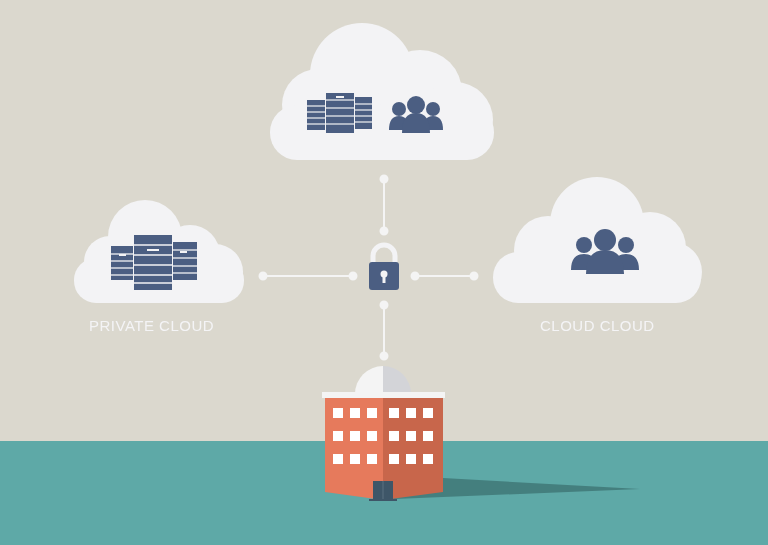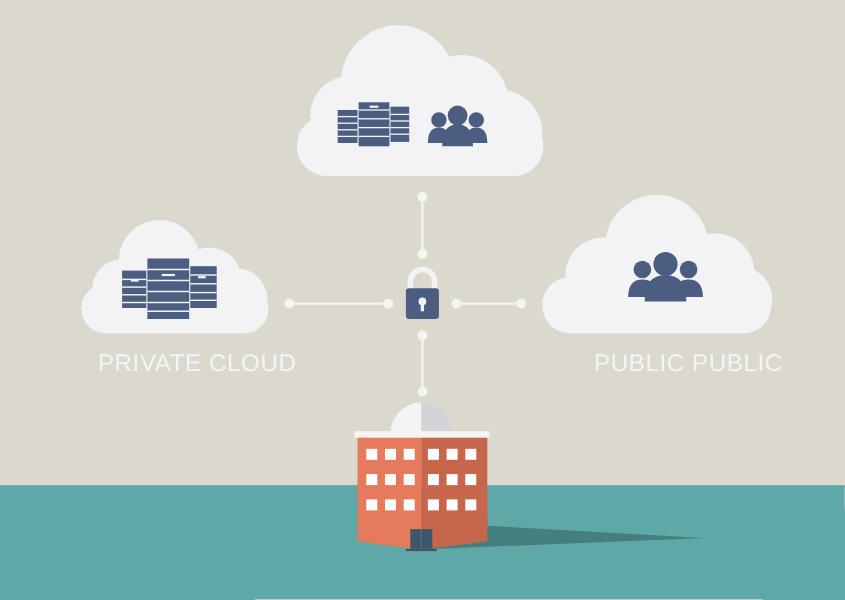--- a/index.html
+++ b/index.html
@@ -1,18 +1,18 @@
 <!DOCTYPE html>
 <html><head>
 <meta charset="utf-8">
 <style>
   html, body { margin:0; padding:0; }
   body { width:768px; height:545px; overflow:hidden; background:#dbd8ce; position:relative; font-family:"Liberation Sans", sans-serif; }
   .scene { position:absolute; left:0; top:0; width:768px; height:545px; }
-  .label { position:absolute; color:#f4f4f6; font-size:22px; letter-spacing:0.5px; font-weight:300; white-space:nowrap; }
+  .label { position:absolute; color:#f4f4f6; font-size:15px; letter-spacing:0.5px; font-weight:300; white-space:nowrap; }
 </style>
 </head>
 <body>
 
 <svg class="scene" viewBox="0 0 768 545" width="768" height="545">
 
   <rect x="0" y="0" width="768" height="442" fill="#dbd8ce"></rect>
   <rect x="0" y="441" width="768" height="104" fill="#5ea9a7"></rect>
 
   <g stroke="#f4f4f4" stroke-width="2" fill="#f4f4f4">
@@ -147,13 +147,13 @@
         <rect x="406" y="454" width="10" height="10"></rect>
         <rect x="423" y="454" width="10" height="10"></rect>
     </g>
     <rect x="373" y="481" width="20" height="18" fill="#3e5668"></rect>
     <line x1="383" y1="481" x2="383" y2="499" stroke="#5a7080" stroke-width="1"></line>
     <rect x="369" y="499" width="28" height="2" fill="#3e5668"></rect>
   </g>
 </svg>
 
 <div class="label" style="left:89px; top:317px;">PRIVATE CLOUD</div>
-<div class="label" style="left:540px; top:317px;">PUBLIC PUBLIC</div>
+<div class="label" style="left:540px; top:317px;">CLOUD CLOUD</div>
 
 </body></html>

